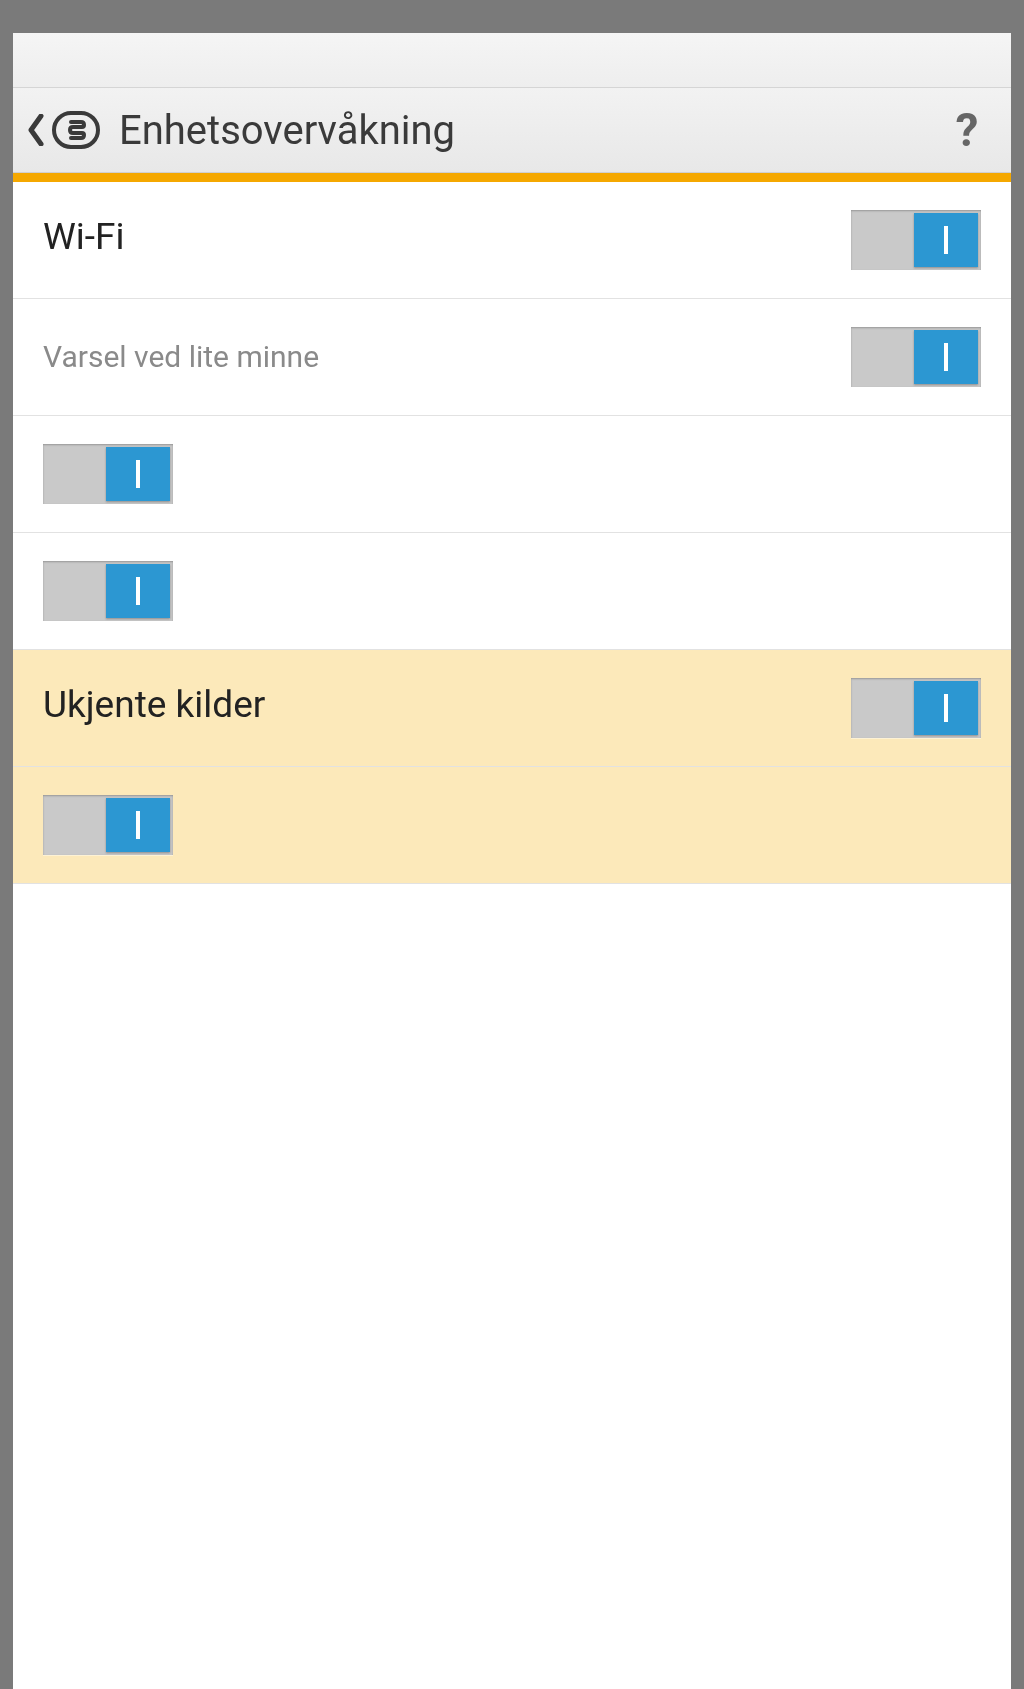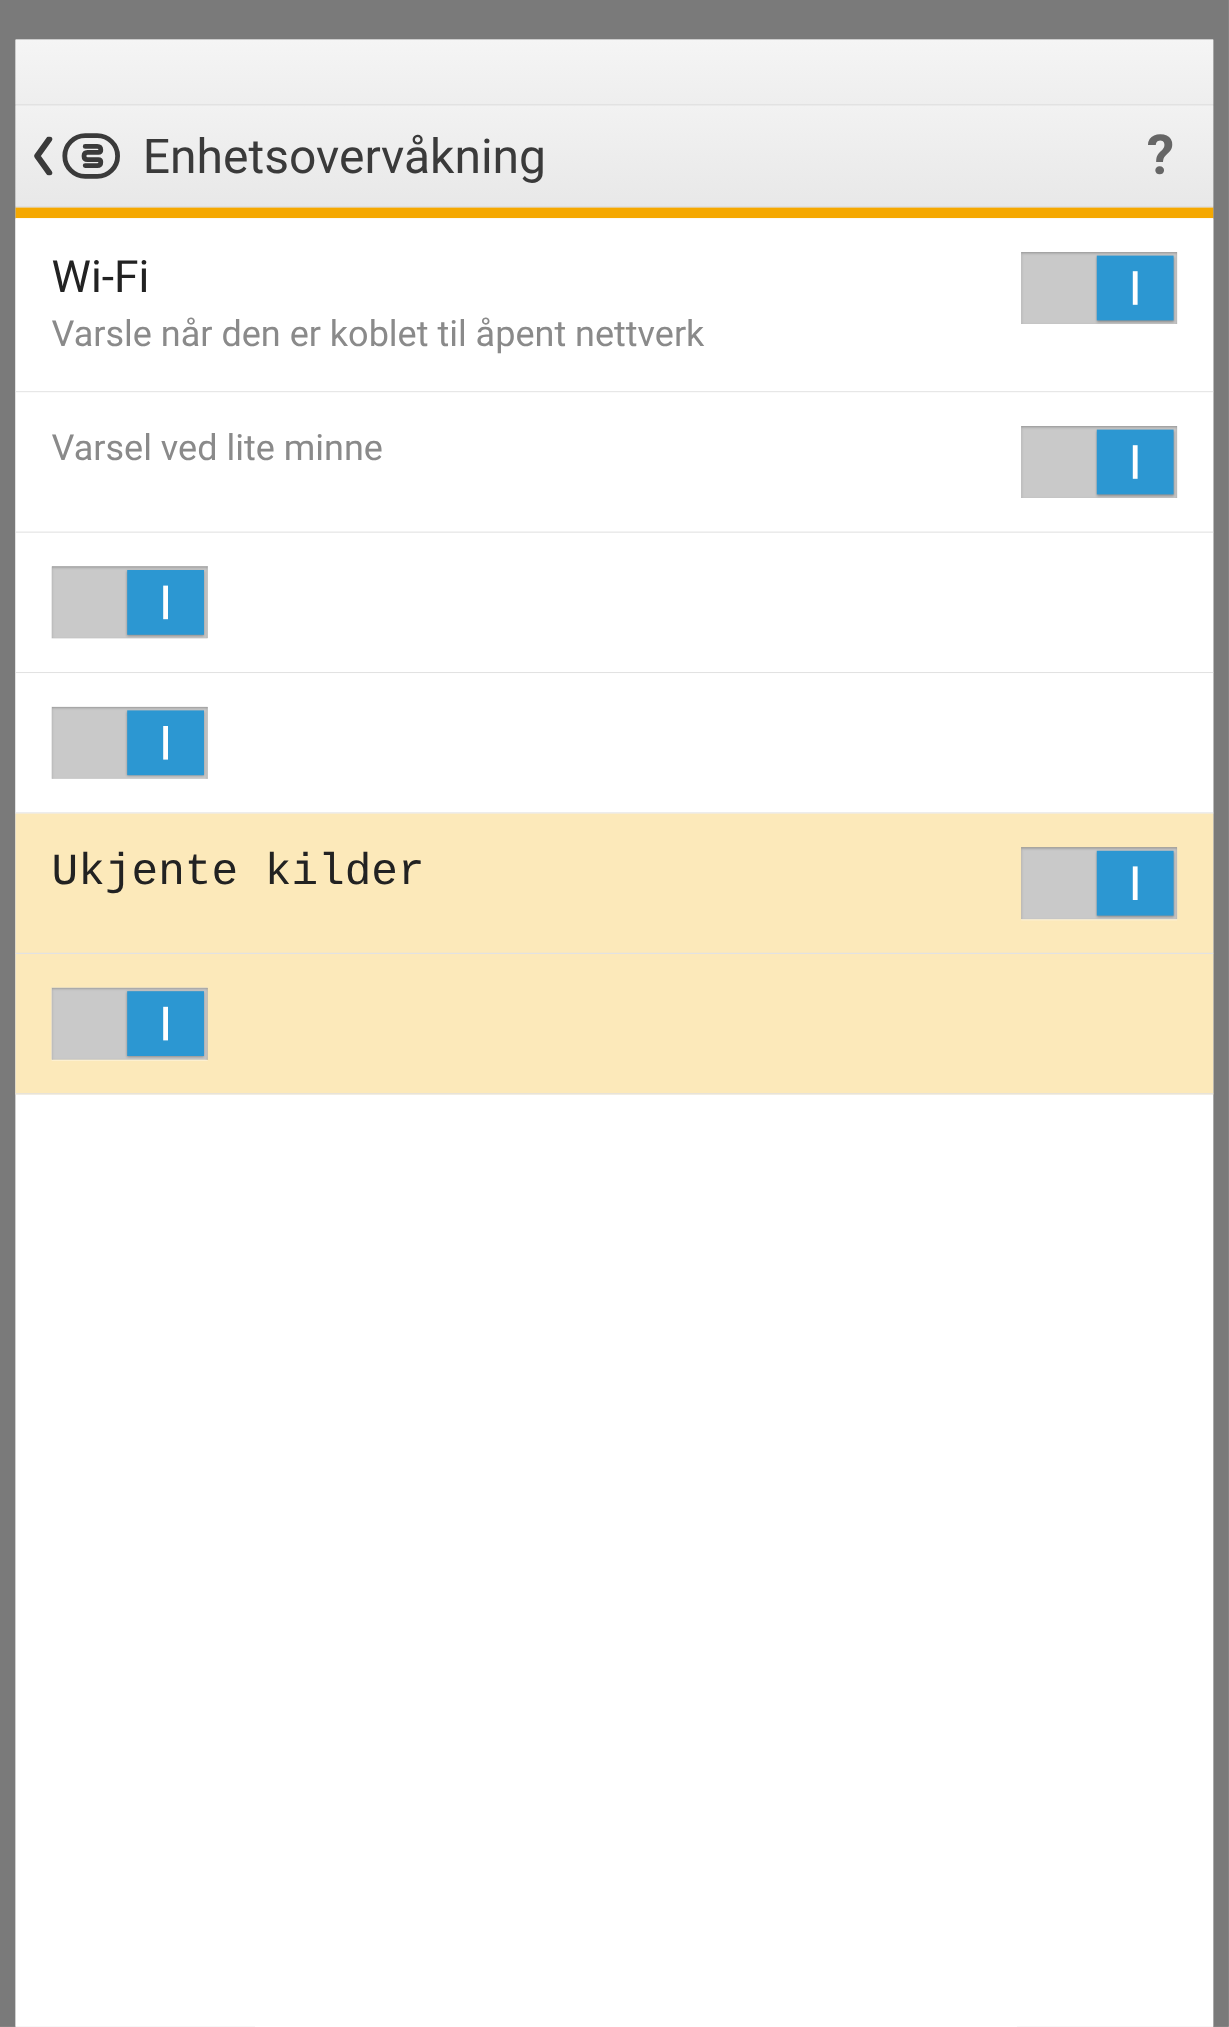--- a/index.html
+++ b/index.html
@@ -87,28 +87,28 @@
   .orange-bar {
     height: 9px;
     background: #f5a800;
   }
   .settings-list {
     flex: 1;
     background: #ffffff;
   }
   .setting-row {
     display: flex;
+    align-items: center;
     padding: 28px 30px 28px 30px;
     border-bottom: 1px solid #e2e2e2;
     background: #ffffff;
     cursor: pointer;
   }
   .setting-row.highlighted {
     background: #fce9ba;
-    font-family: Liberation Mono, monospace;
   }
   .setting-text {
     flex: 1;
     min-width: 0;
     padding-right: 20px;
   }
   .setting-title {
     font-size: 37px;
     color: #222;
     font-weight: 400;
@@ -176,21 +176,20 @@
       </div>
     </div>
 
     <div class="orange-bar"></div>
 
     <div class="settings-list">
 
       <div class="setting-row">
         <div class="setting-text">
           <div class="setting-title">Wi-Fi</div>
-          <div class="setting-desc">Varsle når den er koblet til åpent nettverk</div>
         </div>
         <div class="toggle on">
           <div class="thumb">
               <div class="tick"></div>
             </div>
         </div>
       </div>
 
       <div class="setting-row">
         <div class="setting-text">

